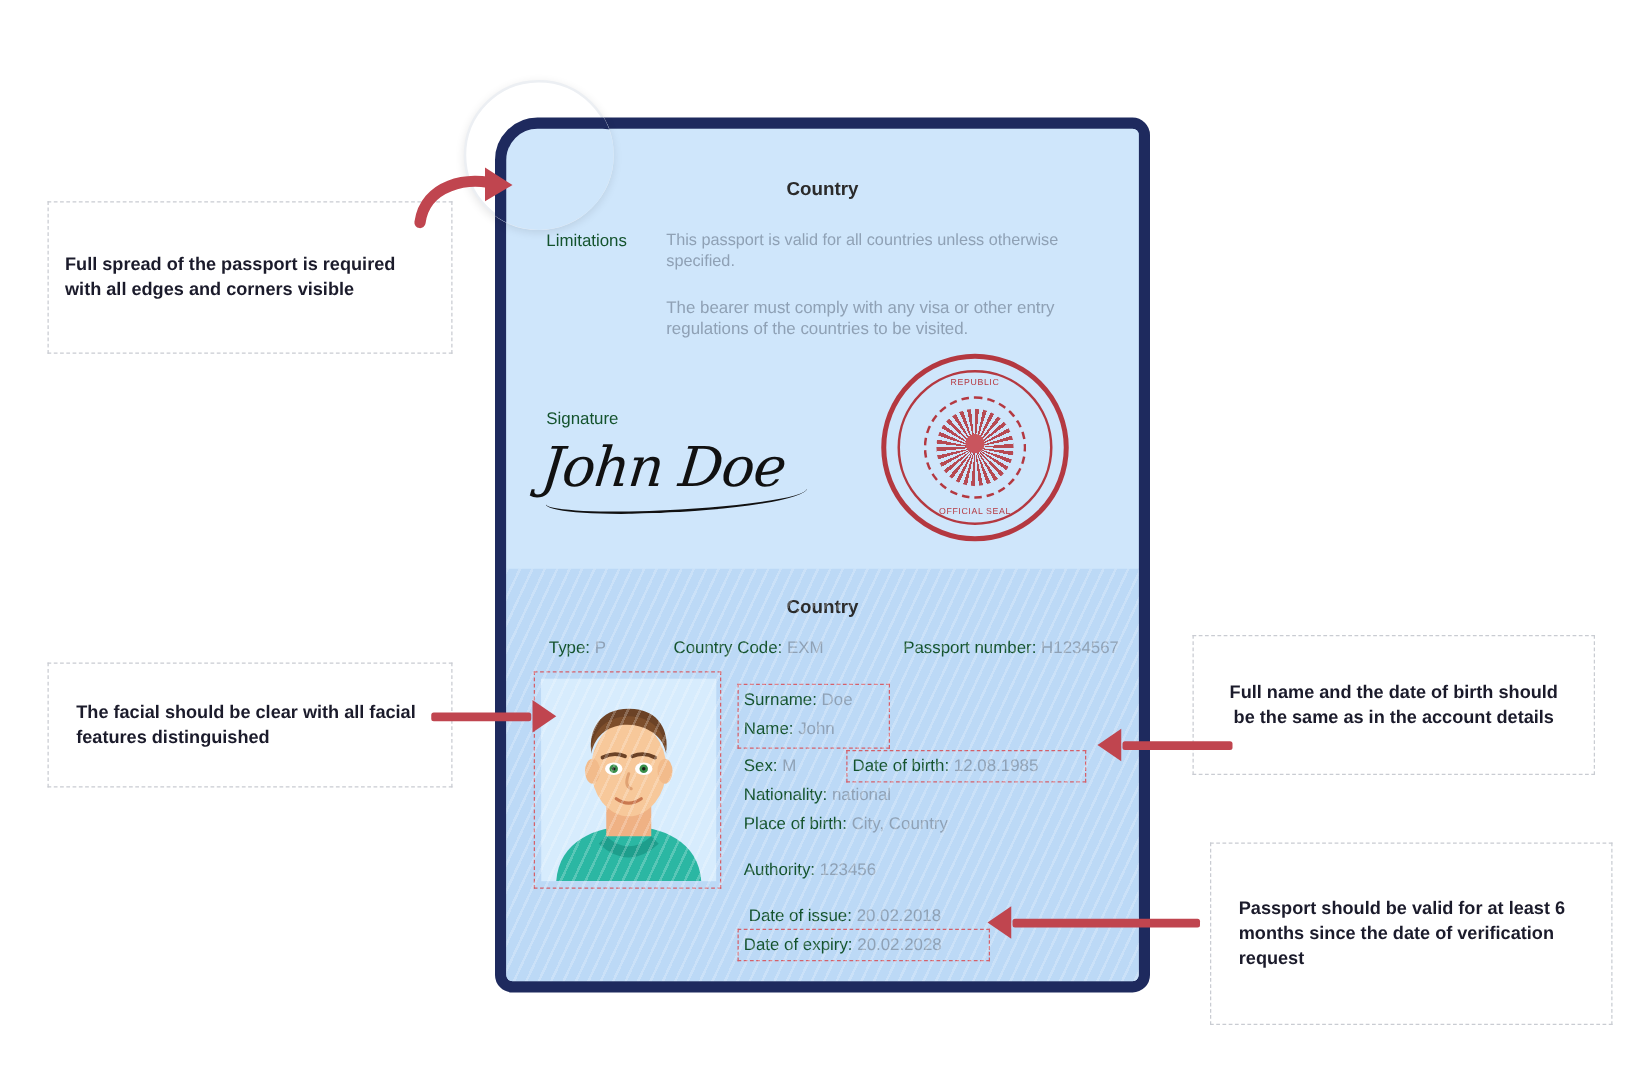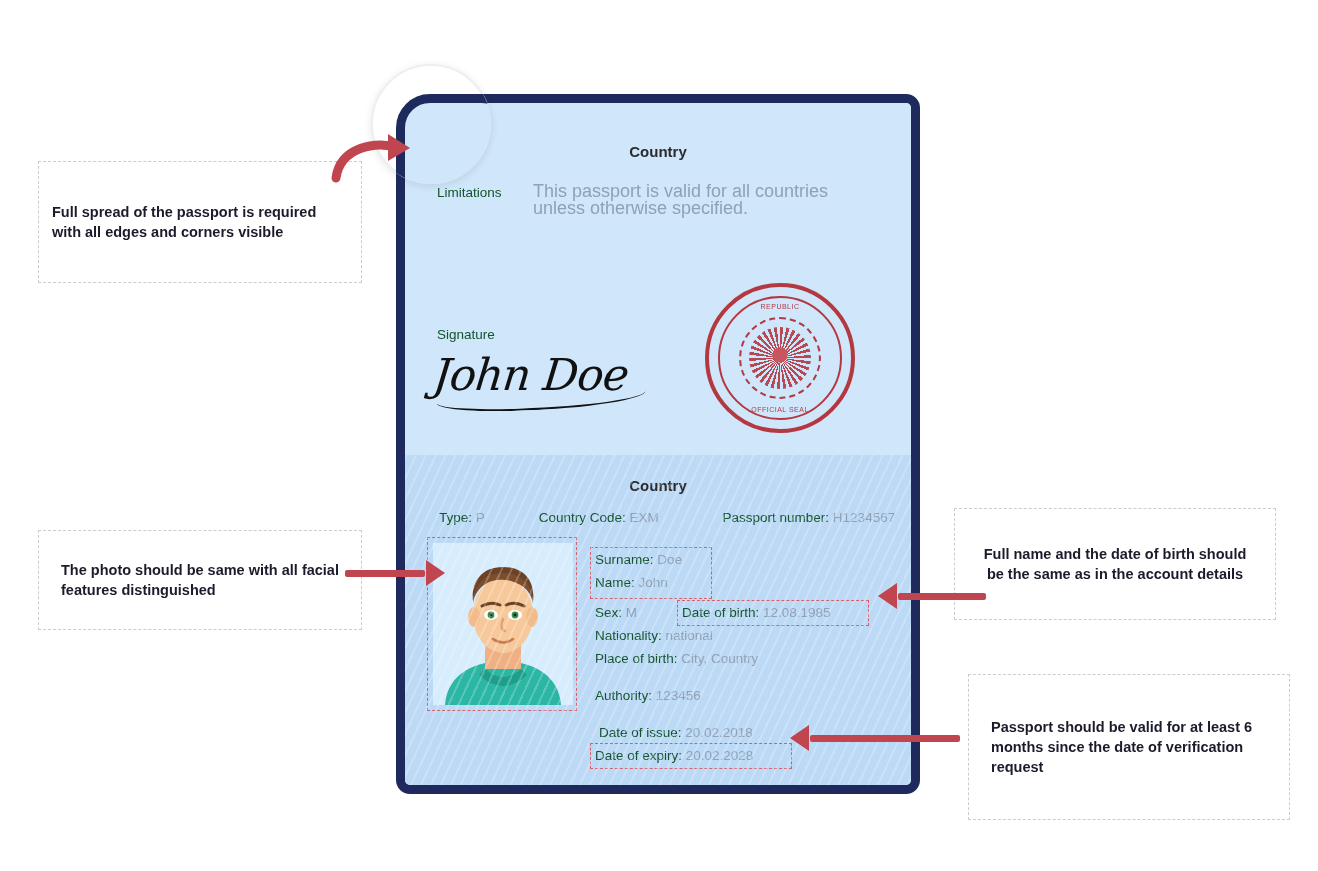--- a/index.html
+++ b/index.html
@@ -45,21 +45,21 @@
   }
   #country-top { position: absolute; left: 0; right: 0; top: 40px; }
   #country-bottom { position: absolute; left: 0; right: 0; top: 22px; }
 
   .lbl { color: #14532d; font-size: 13.5px; }
   .val { color: #8fa1b5; font-size: 13.5px; }
 
   #limitations-label { position: absolute; left: 32px; top: 82px; }
   #limitations-p1 {
     position: absolute; left: 128px; top: 80px; width: 315px;
-    color: #8fa1b5; font-size: 18px; line-height: 17px;
+    color: #8fa1b5; font-size: 13px; line-height: 17px;
   }
   #limitations-p2 {
     position: absolute; left: 128px; top: 134px; width: 320px;
     color: #8fa1b5; font-size: 13.5px; line-height: 17px;
   }
   #signature-label { position: absolute; left: 32px; top: 224px; }
   #signature-mark {
     position: absolute; left: 28px; top: 246px;
     font-family: "DejaVu Serif", serif;
     font-style: italic;
@@ -226,20 +226,21 @@
 </head>
 <body>
 
 <div id="passport">
 
   <div class="page-top">
     <div class="heading" id="country-top">Country</div>
 
     <div class="lbl" id="limitations-label">Limitations</div>
     <div id="limitations-p1">This passport is valid for all countries unless otherwise specified.</div>
+    <div id="limitations-p2">The bearer must comply with any visa or other entry regulations of the countries to be visited.</div>
 
     <div class="lbl" id="signature-label">Signature</div>
     <div id="signature-mark">
       <span>John Doe</span>
       <span class="flourish"></span>
     </div>
 
     <div id="stamp">
       <div id="stamp-text-top">REPUBLIC</div>
       <div id="stamp-core"></div>
@@ -341,21 +342,21 @@
 <div class="note" id="note-spread">
   <span>Full spread of the passport is required with all edges and corners visible</span>
 </div>
 
 <svg id="arrow-curve" viewBox="0 0 90 60">
   <path d="M6 48 C10 18 44 10 70 18" stroke="#c0454f" stroke-width="9" fill="none" stroke-linecap="round"></path>
   <path d="M58 4 L80 18 L58 31 Z" fill="#c0454f"></path>
 </svg>
 
 <div class="note" id="note-photo">
-  <span>The photo should be same with all facial features distinguished</span>
+  <span>The facial should be clear with all facial features distinguished</span>
 </div>
 <div class="arrow" id="arrow-photo">
   <div class="arrow-line"></div>
   <div class="arrow-head head-right"></div>
 </div>
 
 <div class="note" id="note-name">
   <span>Full name and the date of birth should be the same as in the account details</span>
 </div>
 <div class="arrow" id="arrow-name">

